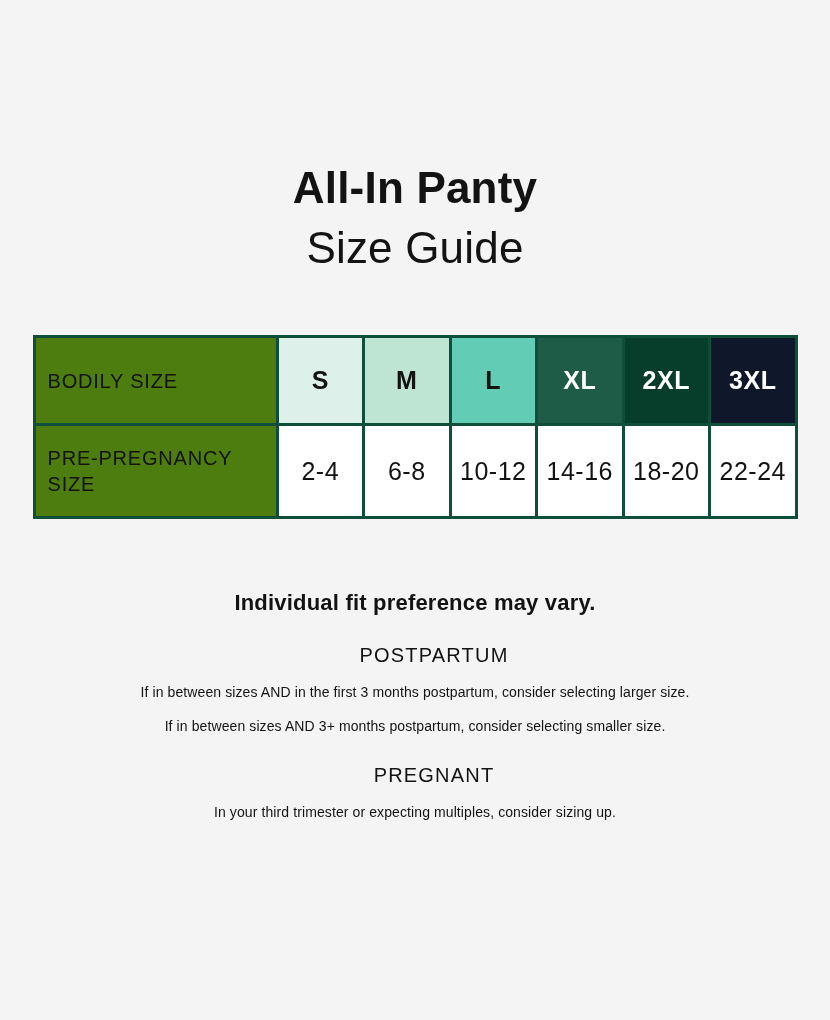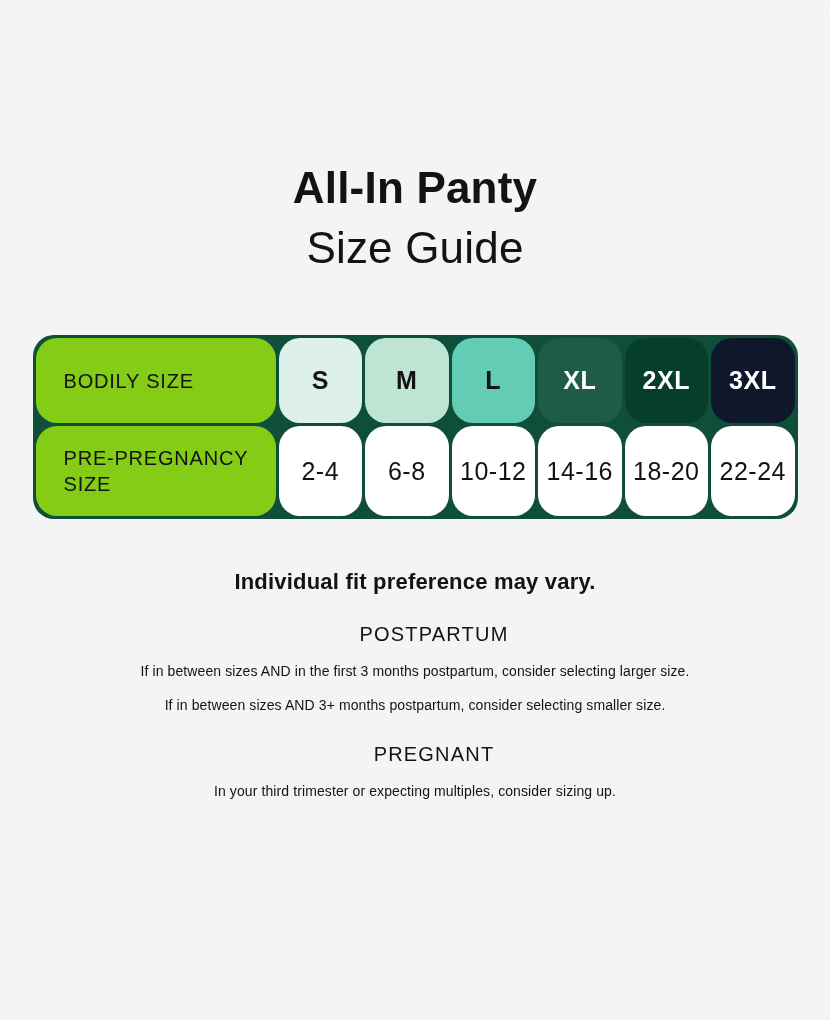--- a/index.html
+++ b/index.html
@@ -1,15 +1,15 @@
 <!DOCTYPE html>
 <html><head>
 <meta charset="utf-8">
 <style>
-  * { margin: 0; padding: 0; box-sizing: border-box; border-radius: 21px; }
+  * { margin: 0; padding: 0; box-sizing: border-box; }
   html, body {
     width: 830px;
     height: 1020px;
     background: #f4f4f4;
     font-family: "Liberation Sans", "DejaVu Sans", sans-serif;
     color: #131313;
     overflow: hidden;
   }
   .page { width: 830px; height: 1020px; }
 
@@ -31,44 +31,44 @@
     grid-template-rows: 85px 90px;
     gap: 3px;
     padding: 3px;
   }
   .cell {
     display: flex;
     align-items: center;
     justify-content: center;
   }
   .label-cell {
-    background: #84cc16;
+    background: #4d7c0f;
     justify-content: flex-start;
-    padding-left: 28px;
+    padding-left: 12px;
     padding-right: 20px;
     font-size: 20px;
     font-weight: 500;
     letter-spacing: 0.8px;
     line-height: 26px;
     text-align: left;
   }
   .size-cell {
     font-size: 25px;
     font-weight: 700;
     letter-spacing: 0.5px;
   }
   .value-cell {
     background: #ffffff;
     font-size: 25px;
     font-weight: 400;
     letter-spacing: 0.5px;
   }
 
   .fit-note {
-    margin-top: 50px;
+    margin-top: 71px;
     text-align: center;
     font-size: 22px;
     font-weight: 700;
     letter-spacing: 0.2px;
   }
   .section-heading {
     margin: 28px auto 12px;
     text-align: center;
     font-size: 20px;
     font-weight: 500;

